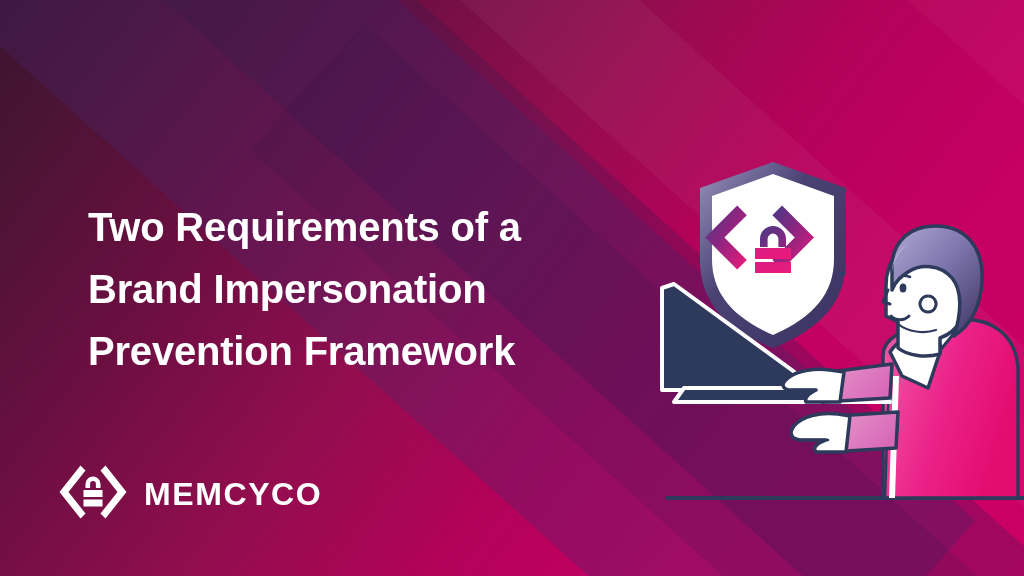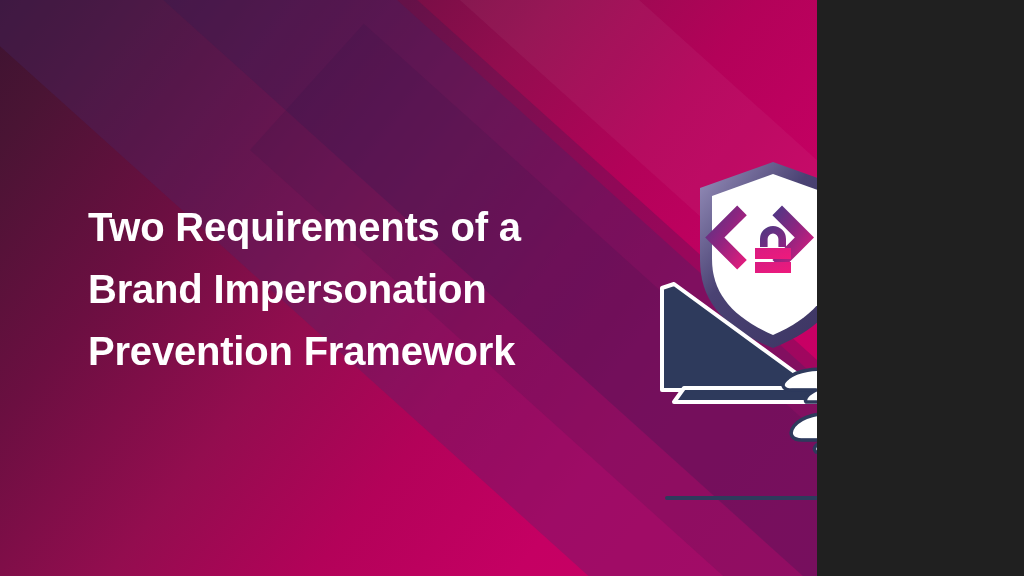--- a/index.html
+++ b/index.html
@@ -3,21 +3,21 @@
 <meta charset="utf-8">
 <title>Memcyco Blog Banner</title>
 <style>
   html, body {
     margin: 0;
     padding: 0;
     background: #202020;
   }
   #banner {
     position: relative;
-    width: 817px;
+    width: 1024px;
     height: 576px;
     overflow: hidden;
     font-family: "Liberation Sans", sans-serif;
     background: #c2005e;
   }
 
   
   .bg-base {
     position: absolute;
     inset: 0;
@@ -125,20 +125,36 @@
   <div class="bg-base"></div>
   <div class="bg-band band-a"></div>
   <div class="bg-band band-b"></div>
   <div class="bg-band band-c"></div>
   <div class="bg-band band-g"></div>
   <div class="bg-band band-d"></div>
   <div class="bg-band band-e"></div>
 
   <h1 class="headline">Two Requirements of a Brand Impersonation Prevention Framework</h1>
 
+  <div class="logo-lockup">
+    <span class="logo-mark">
+      <svg width="70" height="60" viewBox="0 0 70 60" aria-hidden="true">
+
+        <path d="M22.5 3.5 L27.5 8.5 L10.5 30 L27.5 51.5 L22.5 56.5 L1.5 30 Z" fill="#ffffff"></path>
+
+        <path d="M47.5 3.5 L42.5 8.5 L59.5 30 L42.5 51.5 L47.5 56.5 L68.5 30 Z" fill="#ffffff"></path>
+
+        <path d="M35 14.5 a7.5 7.5 0 0 1 7.5 7.5 v4 h-4.6 v-4 a2.9 2.9 0 0 0 -5.8 0 v4 h-4.6 v-4 a7.5 7.5 0 0 1 7.5 -7.5 z" fill="#ffffff"></path>
+
+        <rect x="25.5" y="28" width="19" height="7" fill="#ffffff"></rect>
+        <rect x="25.5" y="37.5" width="19" height="7" fill="#ffffff"></rect>
+      </svg>
+    </span>
+    <span class="logo-word">MEMCYCO</span>
+  </div>
 
   <div class="illustration">
     <svg width="400" height="380" viewBox="0 0 400 380" aria-hidden="true">
       <defs>
         <linearGradient id="gradChevron" x1="0" y1="0" x2="1" y2="1">
           <stop offset="0%" stop-color="#463A86"></stop>
           <stop offset="45%" stop-color="#8C2580"></stop>
           <stop offset="100%" stop-color="#EE1A7C"></stop>
         </linearGradient>
         <linearGradient id="gradLockShackle" x1="0" y1="0" x2="1" y2="1">

